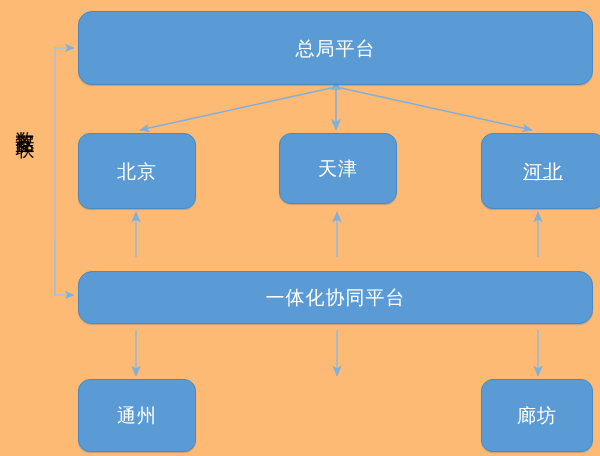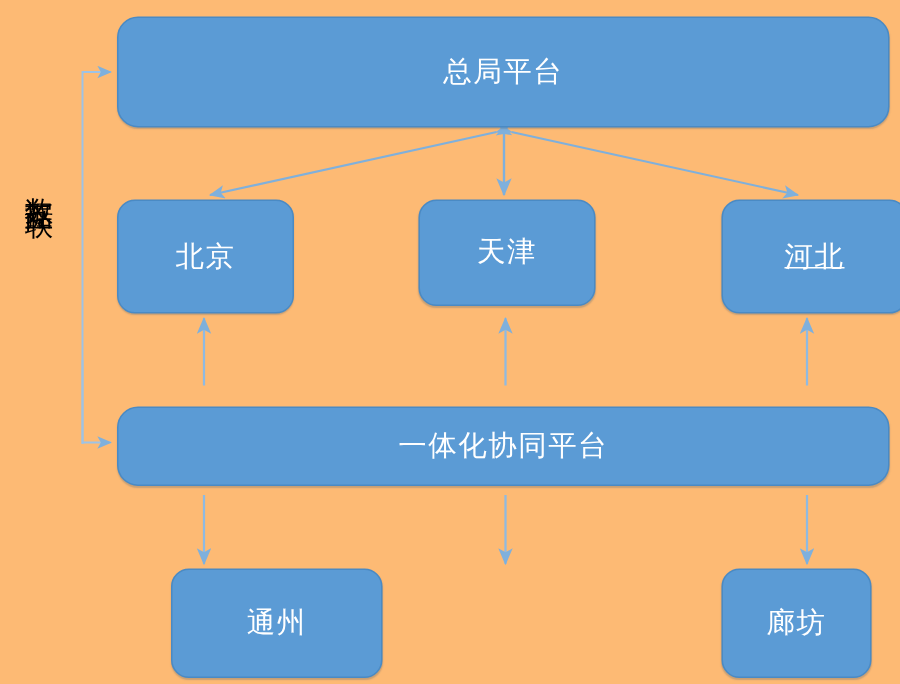--- a/index.html
+++ b/index.html
@@ -112,22 +112,22 @@
   </div>
 
   <div class="node" style="left:481px; top:133px; width:124px; height:76px;text-decoration:underline;">
     <span class="node-label">河北</span>
   </div>
 
   <div class="node wide" style="left:78px; top:258px; width:515px; height:53px;margin-top:13px;">
     <span class="node-label">一体化协同平台</span>
   </div>
 
-  <div class="node" style="left:78px; top:379px; width:141px; height:73px;margin-left:36px;">
+  <div class="node" style="left:78px; top:379px; width:118px; height:73px;">
     <span class="node-label">通州</span>
   </div>
 
 
-  <div class="node" style="left:481px; top:379px; width:100px; height:73px;">
+  <div class="node" style="left:481px; top:379px; width:112px; height:73px;">
     <span class="node-label">廊坊</span>
   </div>
 
 </div>
 
 </body></html>

